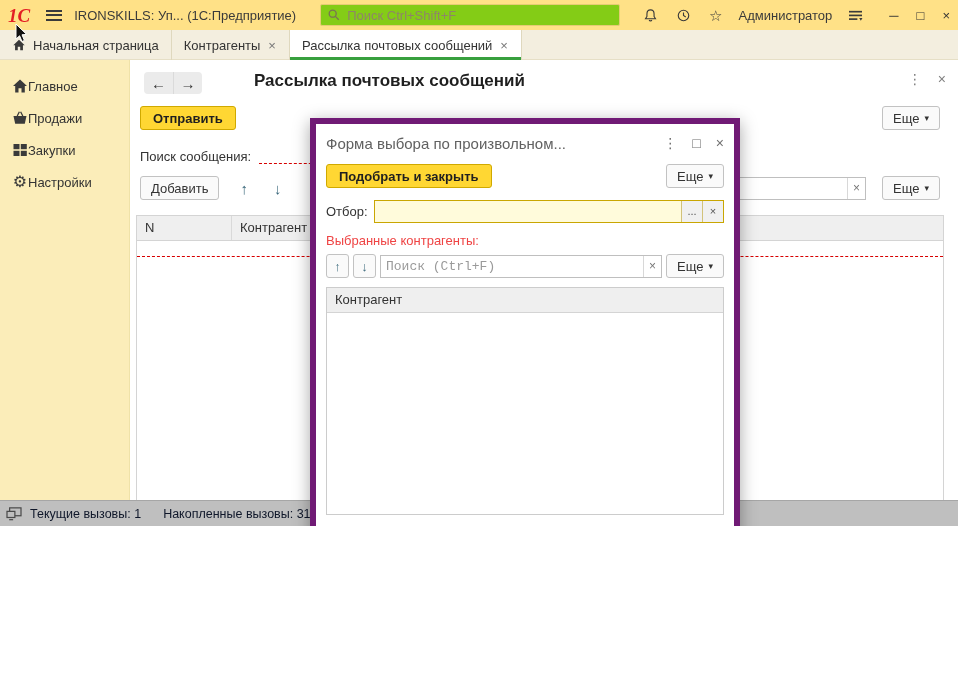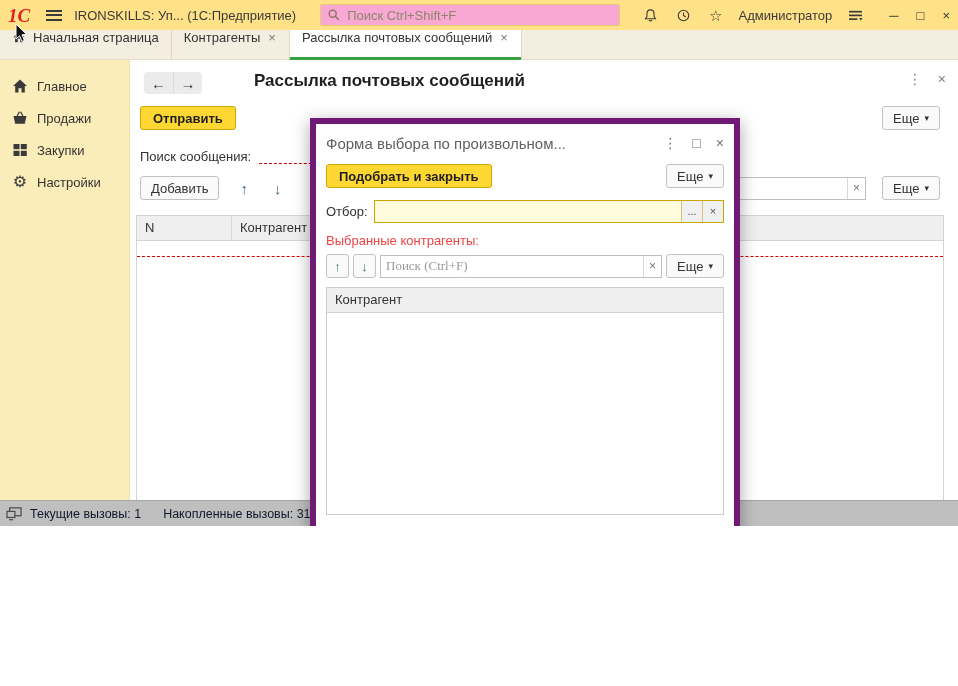--- a/index.html
+++ b/index.html
@@ -8,45 +8,45 @@
   .app { position:relative; width:958px; height:526px; background:#fff; overflow:hidden; }
 
   
   .topbar { position:absolute; top:0; left:0; width:958px; height:30px; background:#FFE187;
             display:flex; align-items:center; padding:0 8px; gap:10px; }
   .logo { color:#E31E24; font-weight:bold; font-style:italic; font-size:19px; line-height:1;
           font-family:"Liberation Serif", serif; margin-right:4px; cursor:default; }
   .burger { background:none; border:none; cursor:pointer; padding:2px; }
   .burger i { display:block; width:16px; height:2px; background:#3A3A3A; margin:2.5px 0; }
   .app-title { color:#3A3A3A; white-space:nowrap; }
-  .global-search { display:flex; align-items:center; gap:6px; background:#f9a8d4; border:1px solid #E5CC74;
+  .global-search { display:flex; align-items:center; gap:6px; background:#84cc16; border:1px solid #E5CC74;
                    border-radius:2px; height:22px; width:300px; margin-left:14px; padding:0 6px; }
   .global-search input { border:none; outline:none; background:transparent; flex:1; font-size:13px; color:#333;
                          font-family:"Liberation Sans", sans-serif; }
   .global-search input::placeholder { color:#8F8568; }
   .top-right { margin-left:auto; display:flex; align-items:center; gap:14px; }
   .tool-ic { background:none; border:none; cursor:pointer; color:#3A3A3A; font-size:15px; line-height:1;
              display:flex; align-items:center; gap:3px; padding:2px; }
   .user-name { color:#3A3A3A; }
   .win-controls { display:flex; align-items:center; gap:18px; margin-left:10px; }
   .win-controls button { background:none; border:none; cursor:pointer; color:#333; font-size:13px; line-height:1; }
 
   
   .tabbar { position:absolute; top:30px; left:0; width:958px; height:30px; background:#F3EEDF;
             display:flex; border-bottom:1px solid #E6DFC6; }
-  .tab { display:flex; gap:7px; padding:0 12px; height:30px; cursor:pointer;
+  .tab { display:flex; align-items:center; gap:7px; padding:0 12px; height:30px; cursor:pointer;
          border-right:1px solid #DFD8BE; color:#333; white-space:nowrap; }
   .tab.active { background:#fff; box-shadow: inset 0 -3px 0 #38A03E; }
   .tab-close { color:#777; font-size:13px; padding:0 1px; }
   .tab .s-icon { flex:none; }
 
   
   .sidebar { position:absolute; top:60px; left:0; width:130px; height:600px; background:#FBEDB9;
              border-right:1px solid #EFE2A8; padding-top:10px; }
-  .side-item { display:flex; align-items:center; gap:9px; padding:8px 12px; cursor:pointer; color:#333; }
+  .side-item { display:flex; align-items:center; padding:8px 12px; cursor:pointer; color:#333; }
   .side-item .glyph-ic { font-size:16px; line-height:1; color:#3A3A3A; width:16px; text-align:center; }
 
   
   .main { position:absolute; left:130px; top:60px; width:828px; height:600px; background:#fff; }
   .nav-arrows { position:absolute; top:12px; left:14px; display:flex; background:#EBEBEB; border-radius:4px; }
   .nav-arrows button { width:29px; height:22px; background:none; border:none; cursor:pointer; font-size:15px;
                        font-weight:bold; color:#333; line-height:1; }
   .nav-arrows button + button { border-left:1px solid #DADADA; }
   .page-title { position:absolute; top:11px; left:124px; font-size:17px; font-weight:bold; color:#1F1F1F; white-space:nowrap; }
   .form-corner { position:absolute; top:12px; right:12px; display:flex; gap:16px; }
@@ -62,21 +62,21 @@
              padding:2px 5px; line-height:1; }
 
   .row-send { position:absolute; top:46px; left:10px; right:18px; display:flex; justify-content:space-between; }
   .row-template { position:absolute; top:86px; left:10px; display:flex; align-items:flex-end; gap:8px; }
   .required-input { border:none; border-bottom:1px dashed #D70000; width:232px; height:18px; outline:none;
                     background:transparent; font-size:13px; font-family:"Liberation Sans", sans-serif; }
   .row-add { position:absolute; top:116px; left:10px; right:18px; display:flex; align-items:center; gap:16px; }
   .spacer { flex:1; }
   .search-wrap { display:flex; align-items:center; border:1px solid #BFBFBF; background:#fff; height:23px; }
   .search-wrap input { border:none; outline:none; flex:1; padding:0 5px; font-size:13px; min-width:0;
-                       font-family:Liberation Serif, serif; color:#333; }
+                       font-family:Liberation Mono, monospace; color:#333; }
   .search-wrap input::placeholder { color:#9A9A9A; }
   .search-wrap .clear { background:none; border:none; border-left:1px solid #D8D8D8; width:18px; color:#777;
                         cursor:pointer; font-size:12px; height:100%; }
   .main .search-wrap { width:212px; }
 
   .table { position:absolute; top:155px; left:6px; right:14px; bottom:12px; border:1px solid #D4D4D4; }
   .thead { display:flex; background:#EFEFEF; border-bottom:1px solid #D4D4D4; height:25px; }
   .th { padding:4px 8px; color:#333; border-right:1px solid #D9D9D9; cursor:pointer; }
   .th:last-child { border-right:none; flex:1; }
   .th-n { width:95px; }

